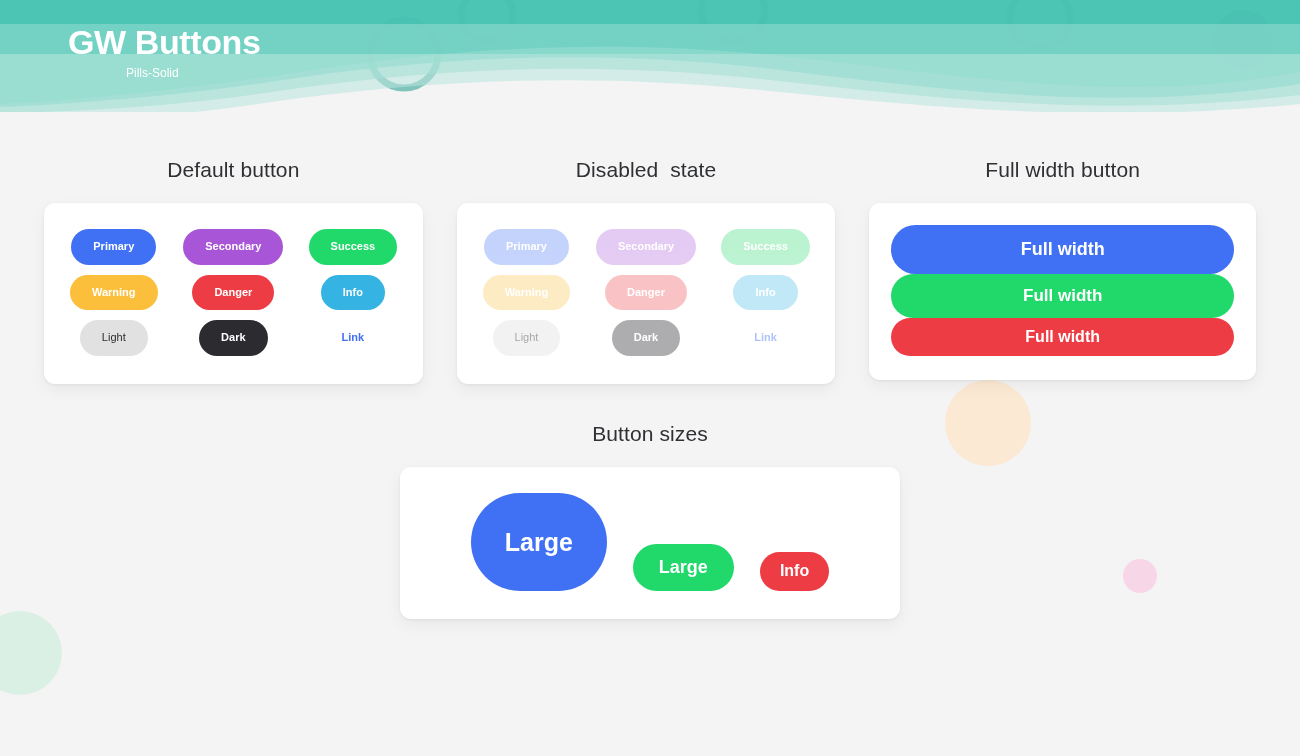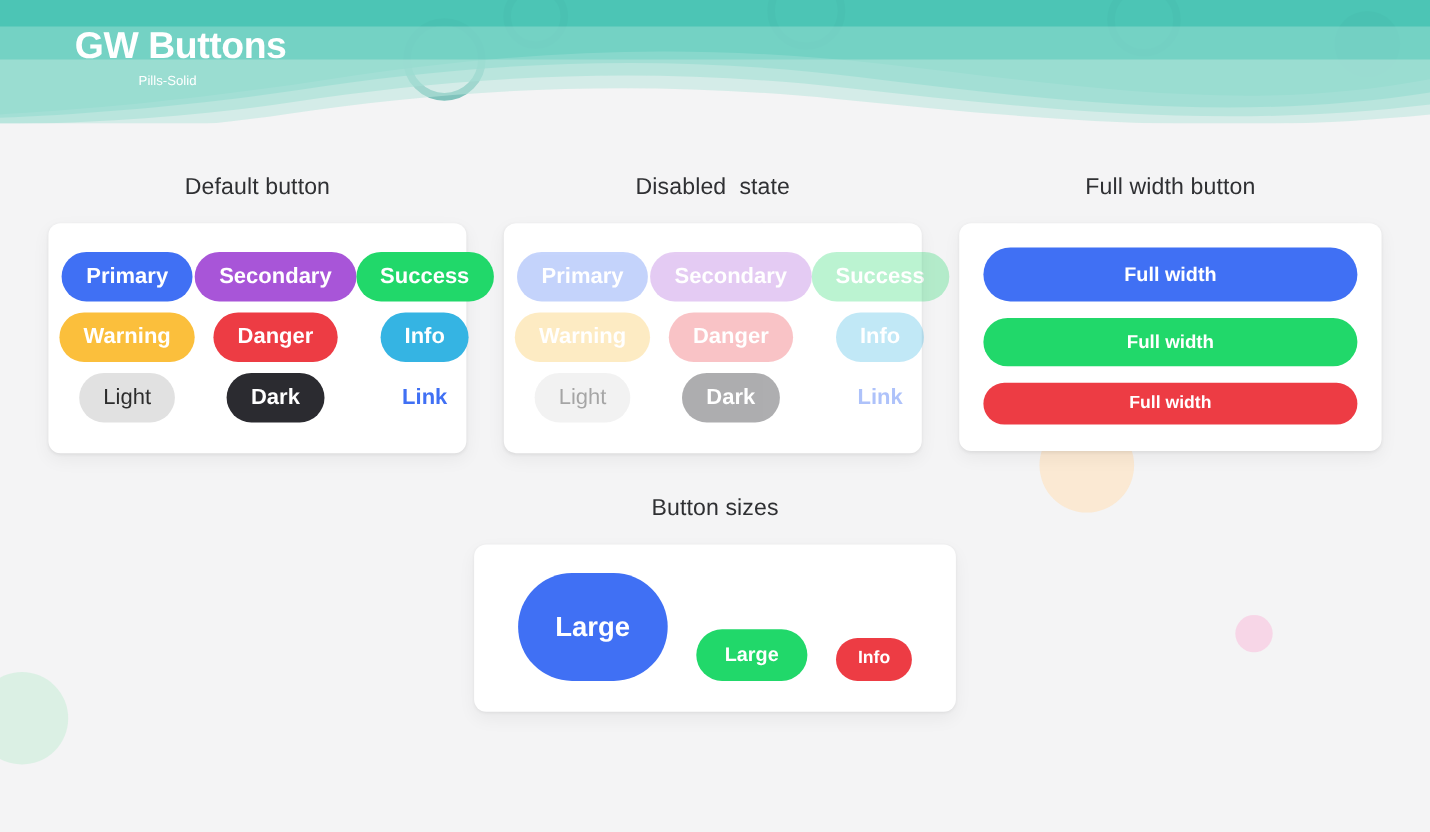--- a/index.html
+++ b/index.html
@@ -113,21 +113,21 @@
     padding: 26px 10px 28px 10px;
   }
 
   
   .btn {
     border: none;
     outline: none;
     border-radius: 999px;
     color: #ffffff;
     font-family: "Liberation Sans", sans-serif;
-    font-size: 20px;
+    font-size: 11px;
     font-weight: bold;
     padding: 12px 22px;
     cursor: pointer;
     white-space: nowrap;
     line-height: 1.05;
   }
   .btn-light { color: #2c2c2c; font-weight: normal; }
   .btn-link {
     background: transparent !important;
     box-shadow: none;
@@ -138,21 +138,20 @@
   .disabled .btn-light { opacity: .42; }
   .disabled .btn-dark { opacity: .38; }
   .disabled .btn-link { opacity: .42; }
 
   
   .fw-card-inner {
     padding: 22px 22px 24px 22px;
     display: flex;
     flex-direction: column;
     align-items: flex-start;
-    gap: 15px;
   }
   .btn-fw {
     width: 100%;
     display: block;
     text-align: center;
     border: none;
     border-radius: 999px;
     color: #fff;
     font-size: 17px;
     font-weight: bold;
@@ -162,21 +161,21 @@
   .fw-lg { padding: 14px 0; font-size: 18px; }
   .fw-md { padding: 12px 0; font-size: 17px; }
   .fw-sm { padding: 10px 0; font-size: 16px; }
 
   
   .row-sizes {
     display: flex;
     justify-content: center;
     margin-top: 38px;
   }
-  .sizes-col { width: 438px; }
+  .sizes-col { width: 500px; }
   .sizes-inner {
     padding: 26px 18px 28px 18px;
     display: flex;
     justify-content: center;
     align-items: flex-end;
     gap: 26px;
   }
   .btn-size-lg { font-size: 25px; padding: 36px 34px; }
   .btn-size-md { font-size: 18px; padding: 14px 26px; }
   .btn-size-sm { font-size: 16px; padding: 11px 20px; }

